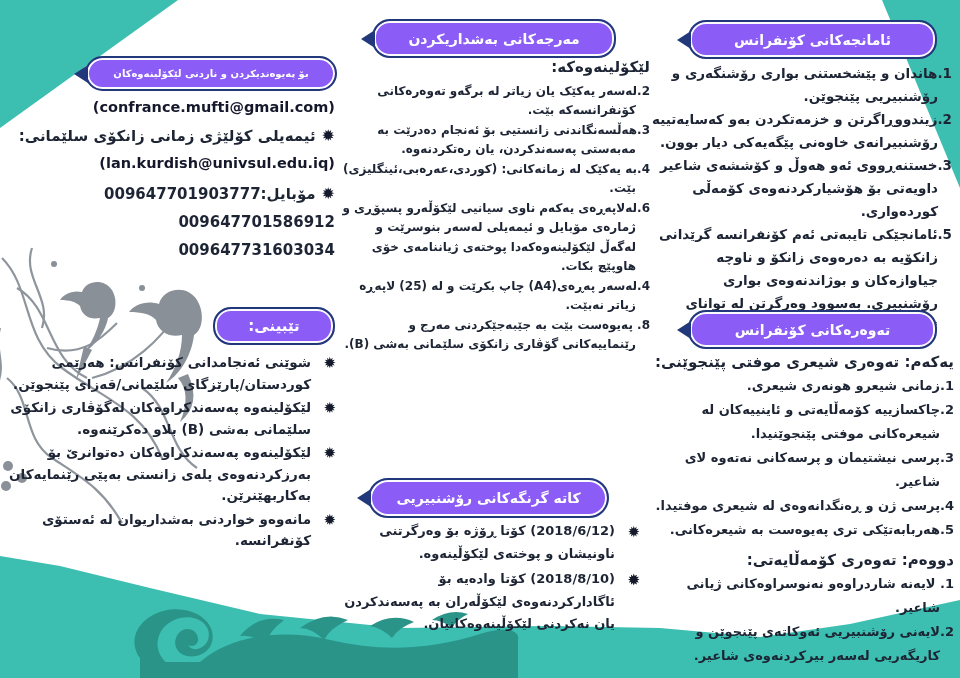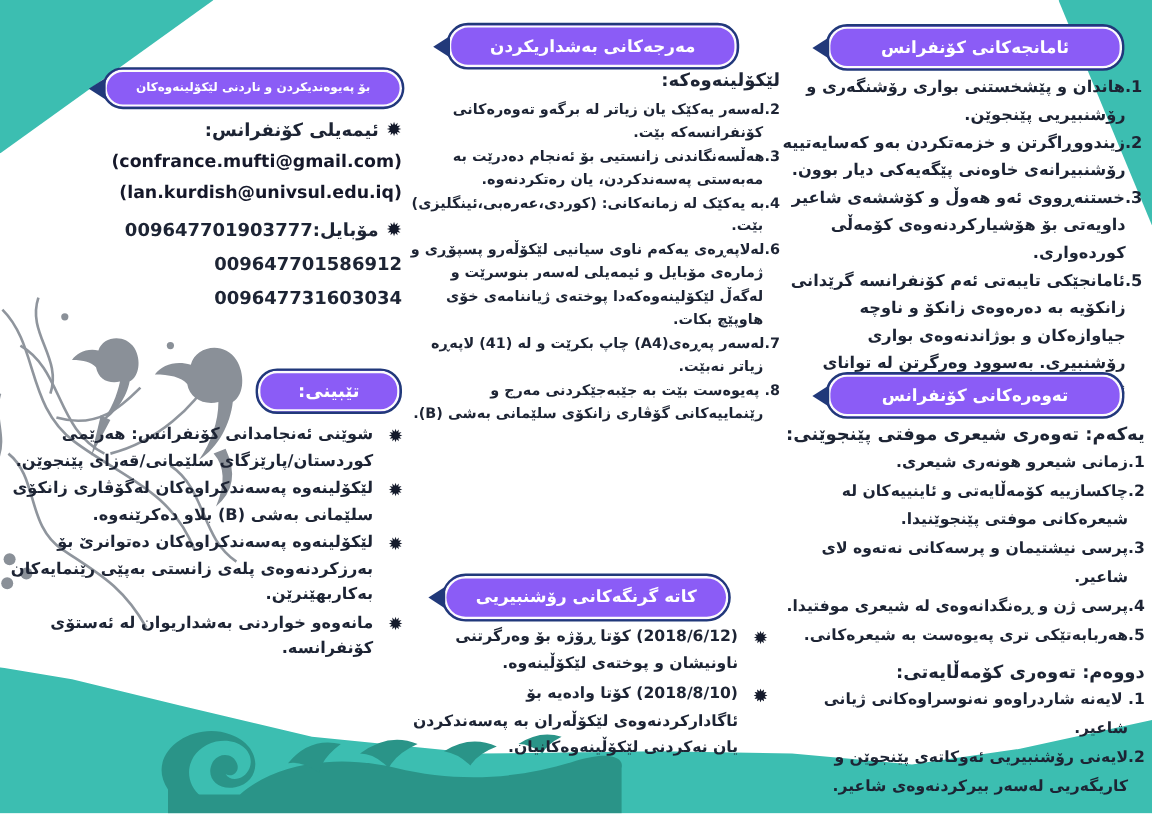--- a/index.html
+++ b/index.html
@@ -87,24 +87,24 @@
     <path d="M160 48 q 18 -22 44 -16 q -16 12 -18 24 q -14 -10 -26 -8 z"></path>
     <path d="M220 40 q 24 -18 48 -8 q -18 8 -24 20 q -12 -12 -24 -12 z"></path>
     <path d="M290 38 q 22 -14 44 -4 q -16 6 -22 16 q -10 -10 -22 -12 z"></path>
     <path d="M352 32 q 18 -12 36 -6 q -12 6 -16 14 q -10 -8 -20 -8 z"></path>
   </g>
 </svg>
 
 <div class="ribbon" style="left:85px;top:56px;width:248px;height:31px;font-size:10px;">بۆ پەیوەندیکردن و ناردنی لێکۆلینەوەکان</div>
 
 <div class="tblock" style="left:10px;top:94px;width:325px;">
-  <div class="contact-label">
-    <span class="star-inline">✹</span><span>ئیمەیلی کۆنفرانس:</span>
+  <div class="latin email">(confrance.mufti@gmail.com)</div>
+  <div class="contact-label" style="margin-top:2px;">
+    <span class="star-inline">✹</span><span>ئیمەیلی کۆلێژی زمانی زانکۆی سلێمانی:</span>
   </div>
-  <div class="latin email">(confrance.mufti@gmail.com)</div>
   <div class="latin email">(lan.kurdish@univsul.edu.iq)</div>
   <div class="phone" style="margin-top:4px;">
     <span class="star-inline">✹</span><span>مۆبایل:</span><span class="latin" style="display:inline;unicode-bidi:isolate;">009647701903777</span>
   </div>
   <div class="phone-extra">009647701586912</div>
   <div class="phone-extra">009647731603034</div>
 </div>
 
 <div class="ribbon no-tip" style="left:213px;top:307px;width:118px;height:34px;font-size:15px;">تێبینی:</div>
 
@@ -128,21 +128,21 @@
 </div>
 
 <div class="ribbon" style="left:372px;top:19px;width:240px;height:35px;">مەرجەکانی بەشداریکردن</div>
 
 <div class="tblock conditions" style="left:338px;top:58px;width:312px;">
   <p class="cond-title">لێکۆلینەوەکە:</p>
   <p class="num-item">2.لەسەر یەکێک یان زیاتر لە برگەو تەوەرەکانی کۆنفرانسەکە بێت.</p>
   <p class="num-item">3.هەڵسەنگاندنی زانستیی بۆ ئەنجام دەدرێت بە مەبەستی پەسەندکردن، یان رەتکردنەوە.</p>
   <p class="num-item">4.بە یەکێک لە زمانەکانی: (کوردی،عەرەبی،ئینگلیزی) بێت.</p>
   <p class="num-item">6.لەلاپەڕەی یەکەم ناوی سیانیی لێکۆڵەرو پسپۆڕی و ژمارەی مۆبایل و ئیمەیلی لەسەر بنوسرێت و لەگەڵ لێکۆلینەوەکەدا پوختەی ژیاننامەی خۆی هاوپێچ بکات.</p>
-  <p class="num-item">7.لەسەر پەڕەی(A4) چاپ بکرێت و لە (41) لاپەڕە زیاتر نەبێت.</p>
+  <p class="num-item">4.لەسەر پەڕەی(A4) چاپ بکرێت و لە (25) لاپەڕە زیاتر نەبێت.</p>
   <p class="num-item">8. پەیوەست بێت بە جێبەجێکردنی مەرج و رێنماییەکانی گۆڤاری زانکۆی سلێمانی بەشی (B).</p>
 </div>
 
 <div class="ribbon" style="left:368px;top:478px;width:237px;height:36px;border-radius:20px;">کاتە گرنگەکانی رۆشنبیریی</div>
 
 <div class="tblock dates" style="left:340px;top:520px;width:300px;">
   <p class="star-item">
     <span class="star">✹</span>
     <span>(2018/6/12) کۆتا ڕۆژە بۆ وەرگرتنی ناونیشان و پوختەی لێکۆڵینەوە.</span>
   </p>

